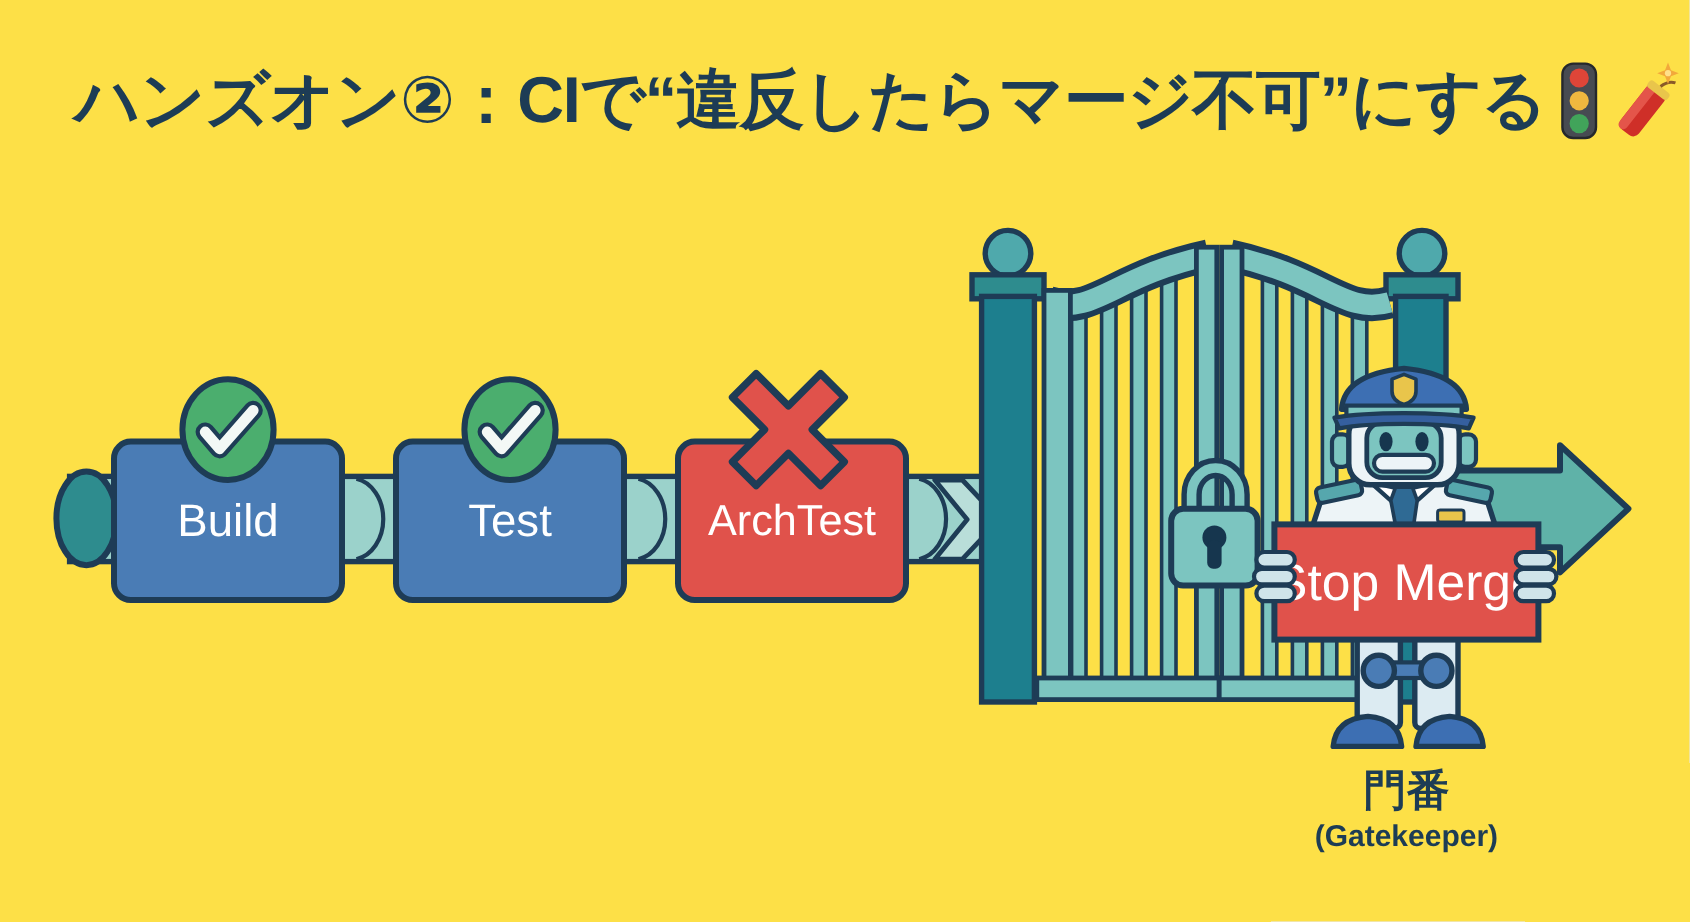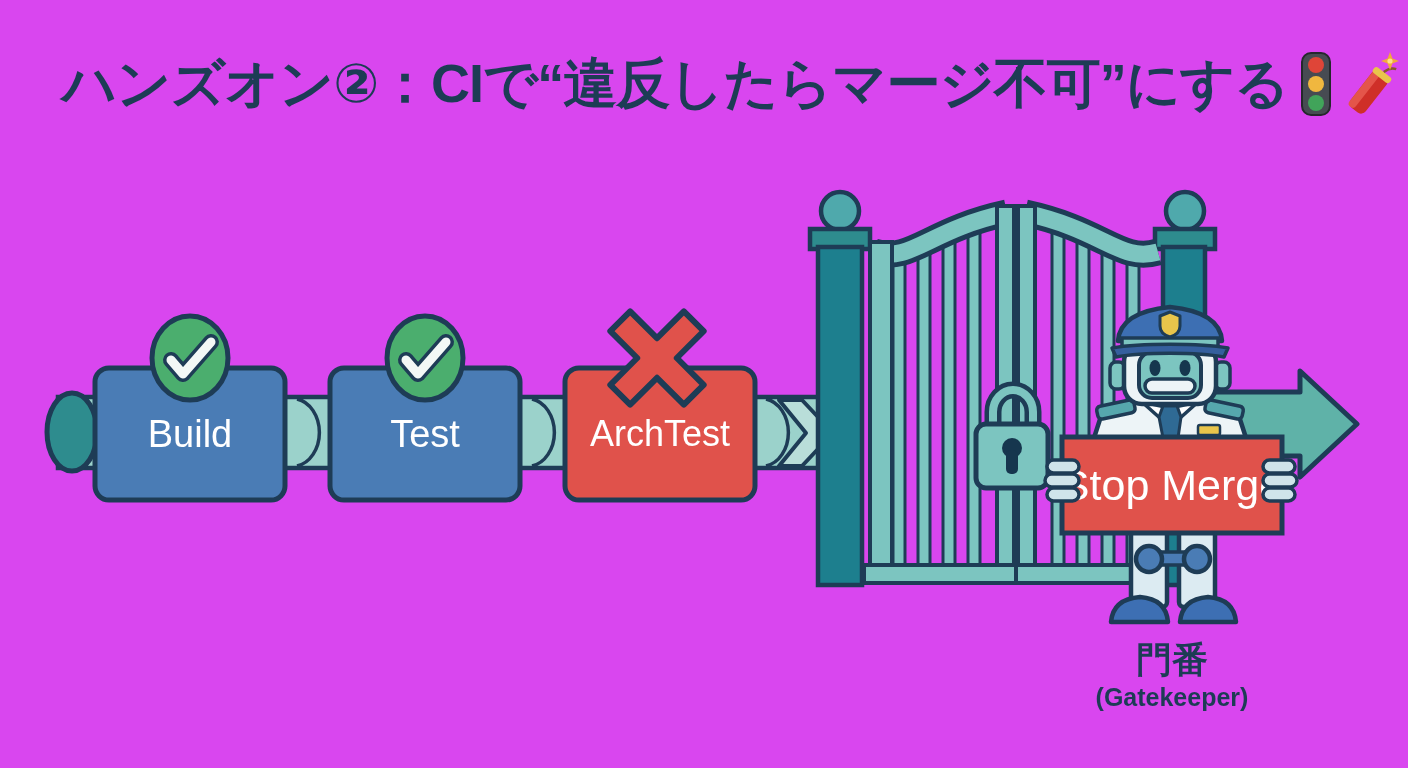--- a/index.html
+++ b/index.html
@@ -1,34 +1,34 @@
 <!DOCTYPE html>
 <html><head>
 <meta charset="utf-8">
 <style>
   html,body{margin:0;padding:0;background:#e9e9e9;}
   .canvas{
     position:relative;width:1408px;height:768px;overflow:hidden;
-    background:#d946ef;
+    background:#fde047;
     font-family:"Liberation Sans","DejaVu Sans",sans-serif;
   }
   .title{
     position:absolute;left:62px;top:42px;height:84px;
     display:flex;align-items:center;gap:12px;
     color:#1d3c55;font-size:54px;font-weight:bold;white-space:nowrap;
     letter-spacing:-1px;
   }
   .title .emoji-icon{display:inline-flex;align-items:center;}
   .scene{position:absolute;left:0;top:0;width:1408px;height:768px;}
   .scene text{font-family:"Liberation Sans","DejaVu Sans",sans-serif;}
   .caption{
     position:absolute;left:1022px;top:638px;width:300px;text-align:center;
     color:#1d3c55;font-weight:600;line-height:1.22;
   }
-  .caption .ja{font-size:36px;}
+  .caption .ja{font-size:36px;font-family:Liberation Serif, serif;}
   .caption .en{font-size:25px;}
 </style>
 </head>
 <body>
 
 <div class="canvas">
 
   <div class="title">
     <span>ハンズオン②：CIで“違反したらマージ不可”にする</span>
     <span class="emoji-icon">

